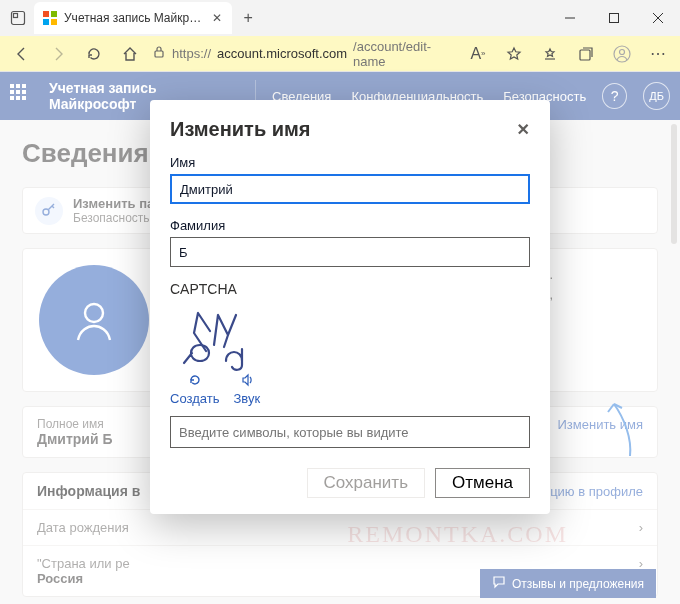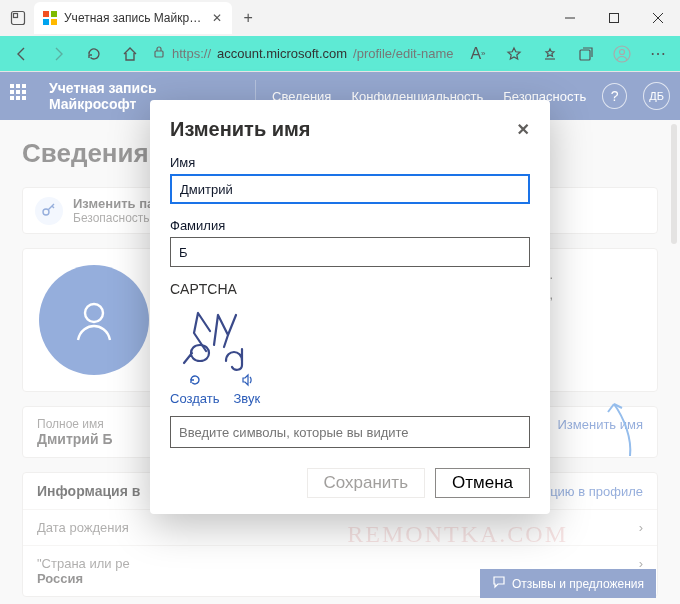--- a/index.html
+++ b/index.html
@@ -8,21 +8,21 @@
   .titlebar { height: 36px; display: flex; align-items: center; background: #f3f3f3; }
   .tabrow { display: flex; align-items: center; flex: 1; padding-left: 6px; gap: 4px; }
   .tabicon { width: 24px; height: 24px; display: flex; align-items: center; justify-content: center; color: #555; }
   .tab { display: flex; align-items: center; background: #fff; border-radius: 6px 6px 0 0; height: 32px; padding: 0 8px; gap: 6px; max-width: 200px; }
   .tab .favicon { width: 16px; height: 16px; display: flex; align-items: center; justify-content: center; }
   .tab-title { font-size: 12px; color: #333; white-space: nowrap; overflow: hidden; text-overflow: ellipsis; max-width: 140px; }
   .tab-x { color: #555; font-size: 12px; padding: 2px; }
   .newtab { width: 24px; text-align: center; color: #555; font-size: 16px; }
   .winbtns { display: flex; }
   .winbtn { width: 44px; height: 36px; display: flex; align-items: center; justify-content: center; color: #333; }
-  .addrbar { height: 36px; background: #5eead4; display: flex; align-items: center; gap: 8px; padding: 0 8px; border-bottom: 1px solid #e5e5e5; }
+  .addrbar { height: 36px; background: #fef9c3; display: flex; align-items: center; gap: 8px; padding: 0 8px; border-bottom: 1px solid #e5e5e5; }
   .nav-icon { width: 28px; height: 28px; display: flex; align-items: center; justify-content: center; color: #555; border-radius: 4px; }
   .url { flex: 1; display: flex; align-items: center; gap: 6px; font-size: 13px; color: #333; }
   .url .lock { color: #666; }
   .url .dim { color: #777; }
   
   .bluebar { height: 48px; background: #2b4f9e; display: flex; align-items: center; color: #fff; padding: 0 10px; gap: 16px; font-size: 14px; }
   .waffle { width: 24px; height: 24px; display: grid; grid-template-columns: repeat(3, 4px); grid-template-rows: repeat(3, 4px); gap: 2px; }
   .waffle span { background: #fff; }
   .brand { font-weight: 600; border-right: 1px solid rgba(255,255,255,.3); padding-right: 16px; }
   .bluenav { display: flex; gap: 20px; font-size: 13px; flex: 1; }
@@ -138,21 +138,21 @@
         <path d="M2 8 L8 2 L14 8 M4 7v7h8V7" fill="none" stroke="#555" stroke-width="1.4"></path>
       </svg>
     </div>
   <div class="url">
     <span class="lock"><svg width="14" height="14">
           <rect x="3" y="6" width="8" height="6" rx="1" fill="none" stroke="#666" stroke-width="1.2"></rect>
           <path d="M5 6V4a2 2 0 0 1 4 0v2" fill="none" stroke="#666" stroke-width="1.2"></path>
         </svg></span>
     <span class="dim">https://</span>
       <span>account.microsoft.com</span>
-      <span class="dim">/profile/edit-name</span>
+      <span class="dim">/account/edit-name</span>
   </div>
   <div class="nav-icon">A<sup style="font-size:8px">»</sup></div>
   <div class="nav-icon">
       <svg width="16" height="16">
         <path d="M8 2l1.8 3.8 4.2.4-3.2 2.8.9 4.1L8 11l-3.7 2.1.9-4.1L2 6.2l4.2-.4z" fill="none" stroke="#555" stroke-width="1.2"></path>
       </svg>
     </div>
   <div class="nav-icon">
       <svg width="16" height="16">
         <path d="M8 3l1.2 2.5 2.8.3-2.1 1.9.6 2.7L8 9l-2.5 1.4.6-2.7L4 5.8l2.8-.3z" fill="none" stroke="#555" stroke-width="1.2"></path>

